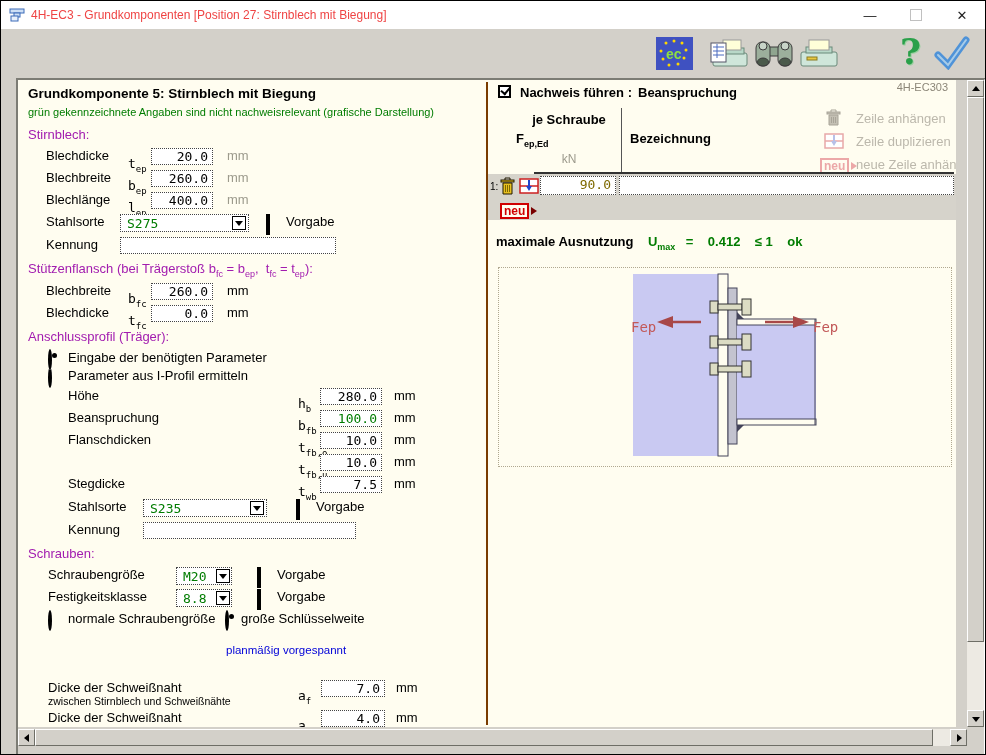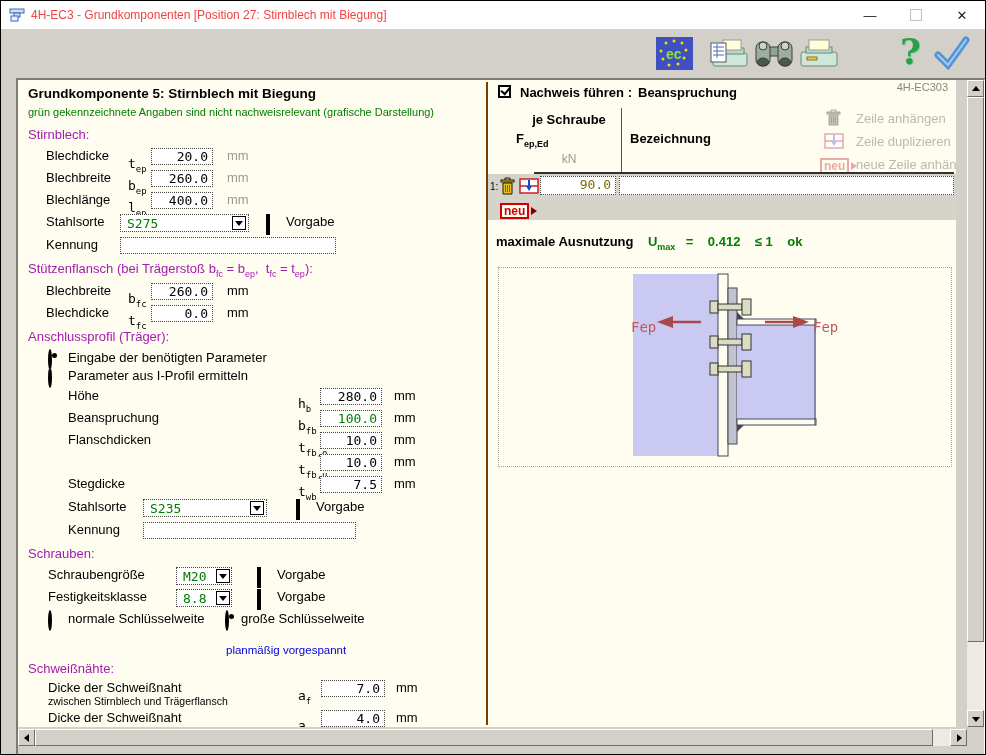--- a/index.html
+++ b/index.html
@@ -286,34 +286,31 @@
           <span class="lab" style="left:30px">Festigkeitsklasse</span>
           <span class="dd" style="left:158px;width:56px"><span>8.8</span></span>
           <span class="ddbtn" style="left:198px;top:2px">
               <span class="tri-dd"></span>
             </span>
           <span class="cb" style="left:239px;top:2px"></span>
           <span class="lab" style="left:259px">Vorgabe</span>
         </div>
         <div class="lrow" style="top:531px">
           <span class="rb" style="left:30px;top:1px"></span>
-          <span class="lab" style="left:50px">normale Schlüsselweite</span>
+          <span class="lab" style="left:50px">normale Schraubengröße</span>
           <span class="rb sel" style="left:203px;top:1px"></span>
           <span class="lab" style="left:223px">große Schlüsselweite</span>
         </div>
         <div class="lrow" style="top:564px">
             <span class="blue" style="left:208px">planmäßig vorgespannt</span>
           </div>
 
-        <div class="lrow" style="top:581px">
-            <span class="sec" style="left:10px">Schweißnähte:</span>
-          </div>
         <div class="lrow" style="top:600px;height:32px">
           <span class="lab" style="left:30px">Dicke der Schweißnaht</span>
-          <span class="sublab" style="left:30px;top:15px">zwischen Stirnblech und Trägerflansch</span>
+          <span class="sublab" style="left:30px;top:15px">zwischen Stirnblech und Schweißnähte</span>
           <span class="sym" style="left:280px"><span>a</span><sub>f</sub></span>
           <span class="box" style="left:303px;width:64px">7.0</span>
           <span class="unit" style="left:378px">mm</span>
         </div>
         <div class="lrow" style="top:630px;height:32px">
           <span class="lab" style="left:30px">Dicke der Schweißnaht</span>
           <span class="sublab" style="left:30px;top:15px">zwischen Stirnblech und Trägersteg</span>
           <span class="sym" style="left:280px"><span>a</span><sub>w</sub></span>
           <span class="box" style="left:303px;width:64px">4.0</span>
           <span class="unit" style="left:378px">mm</span>

